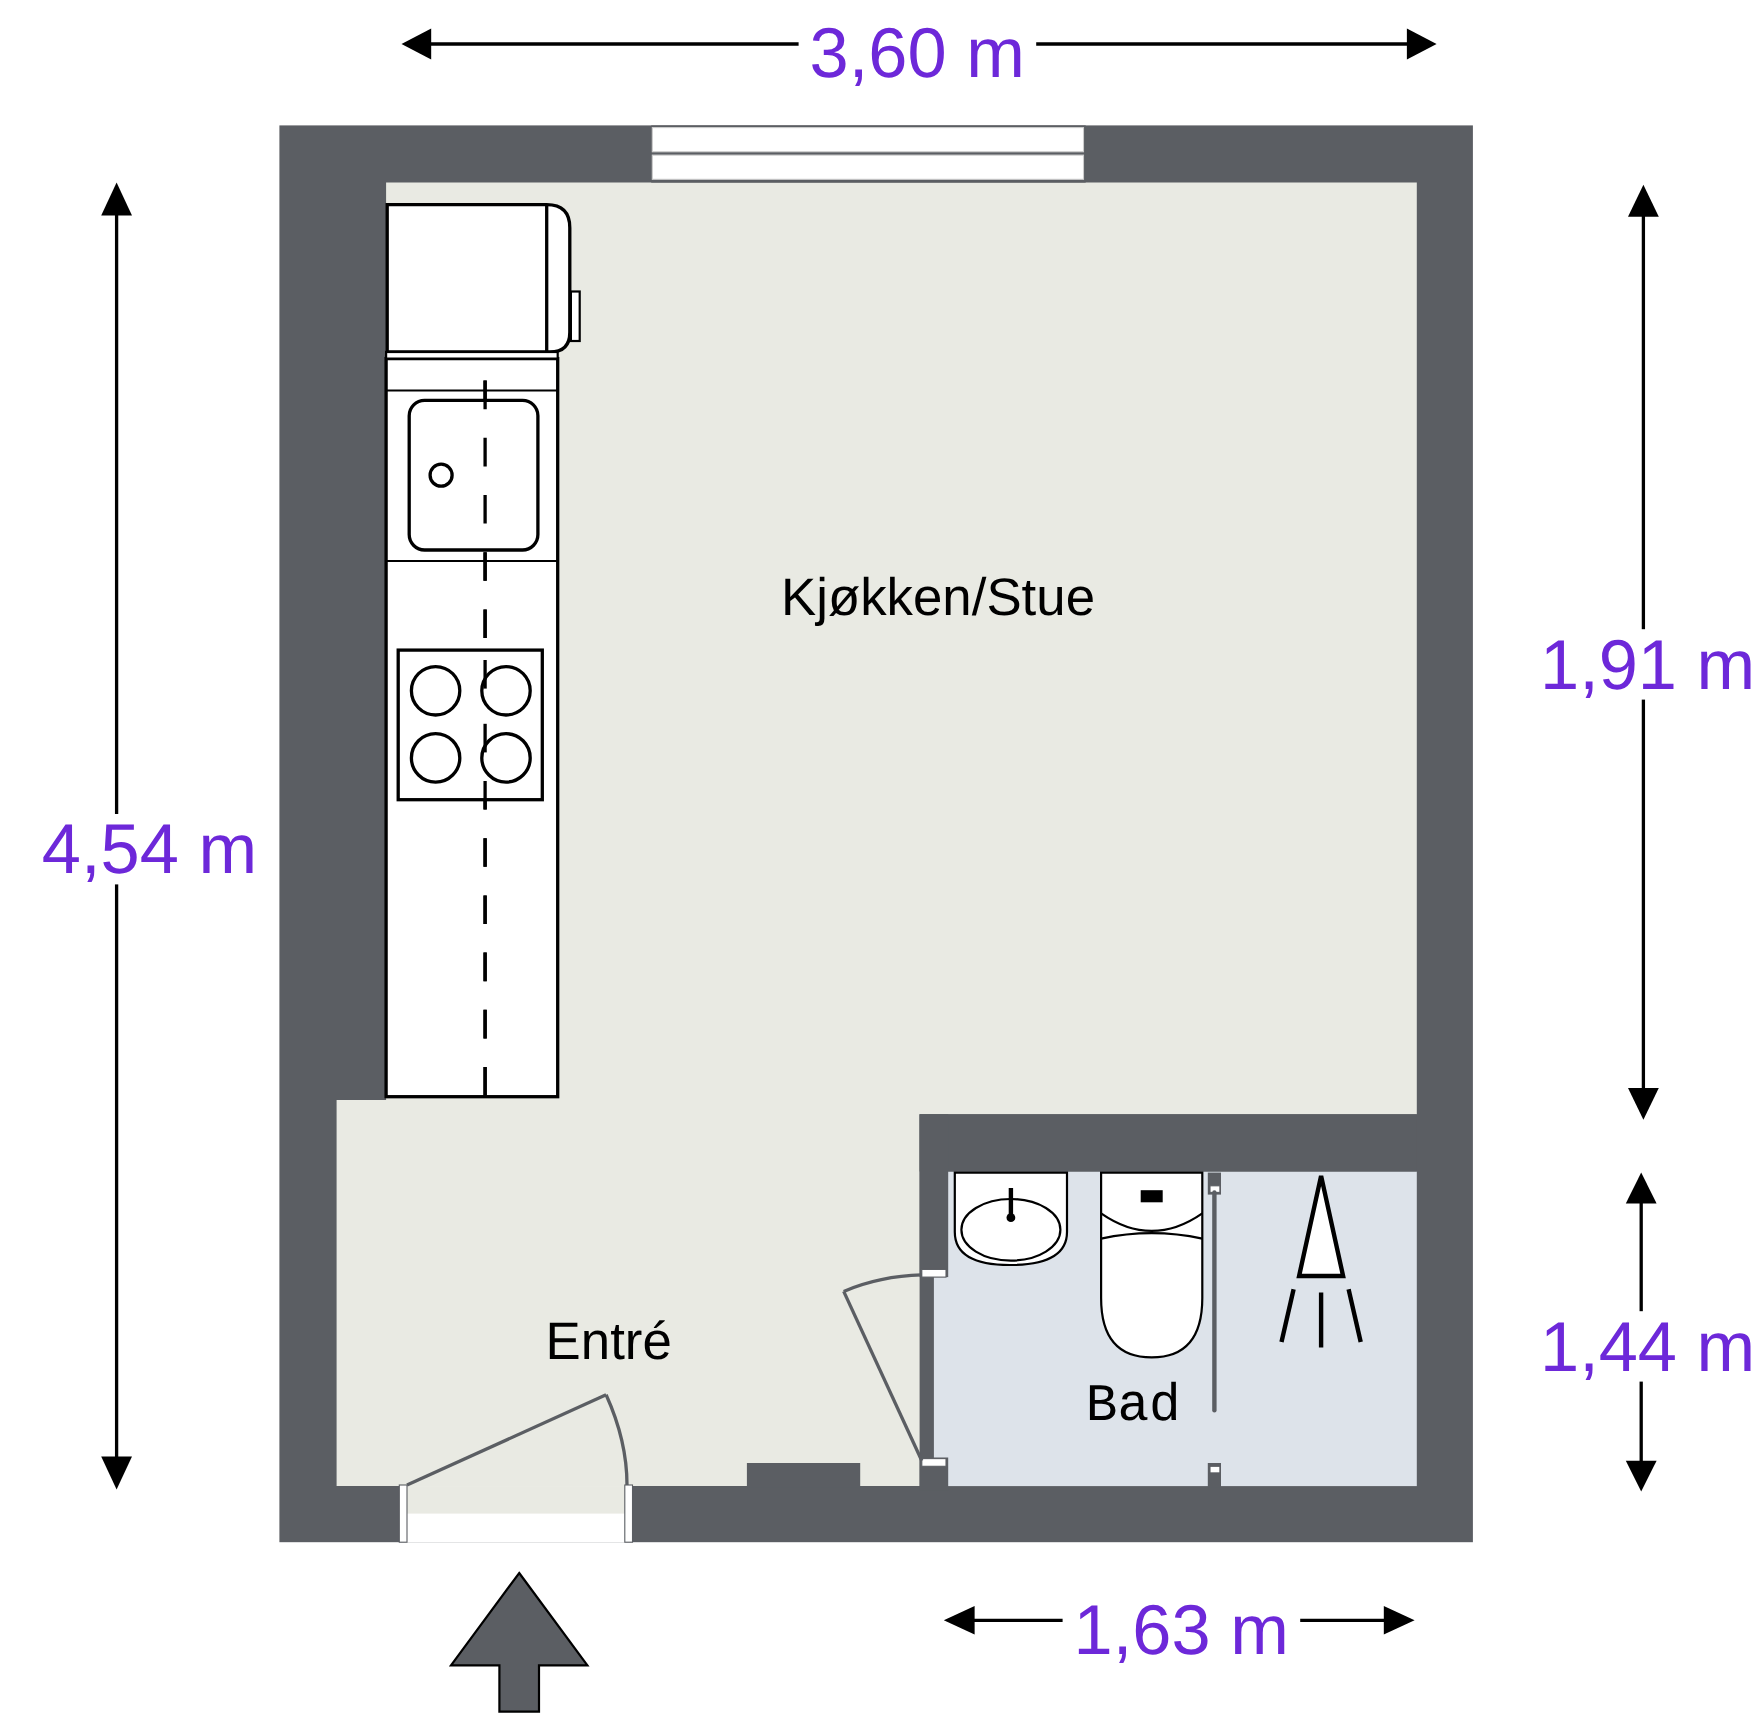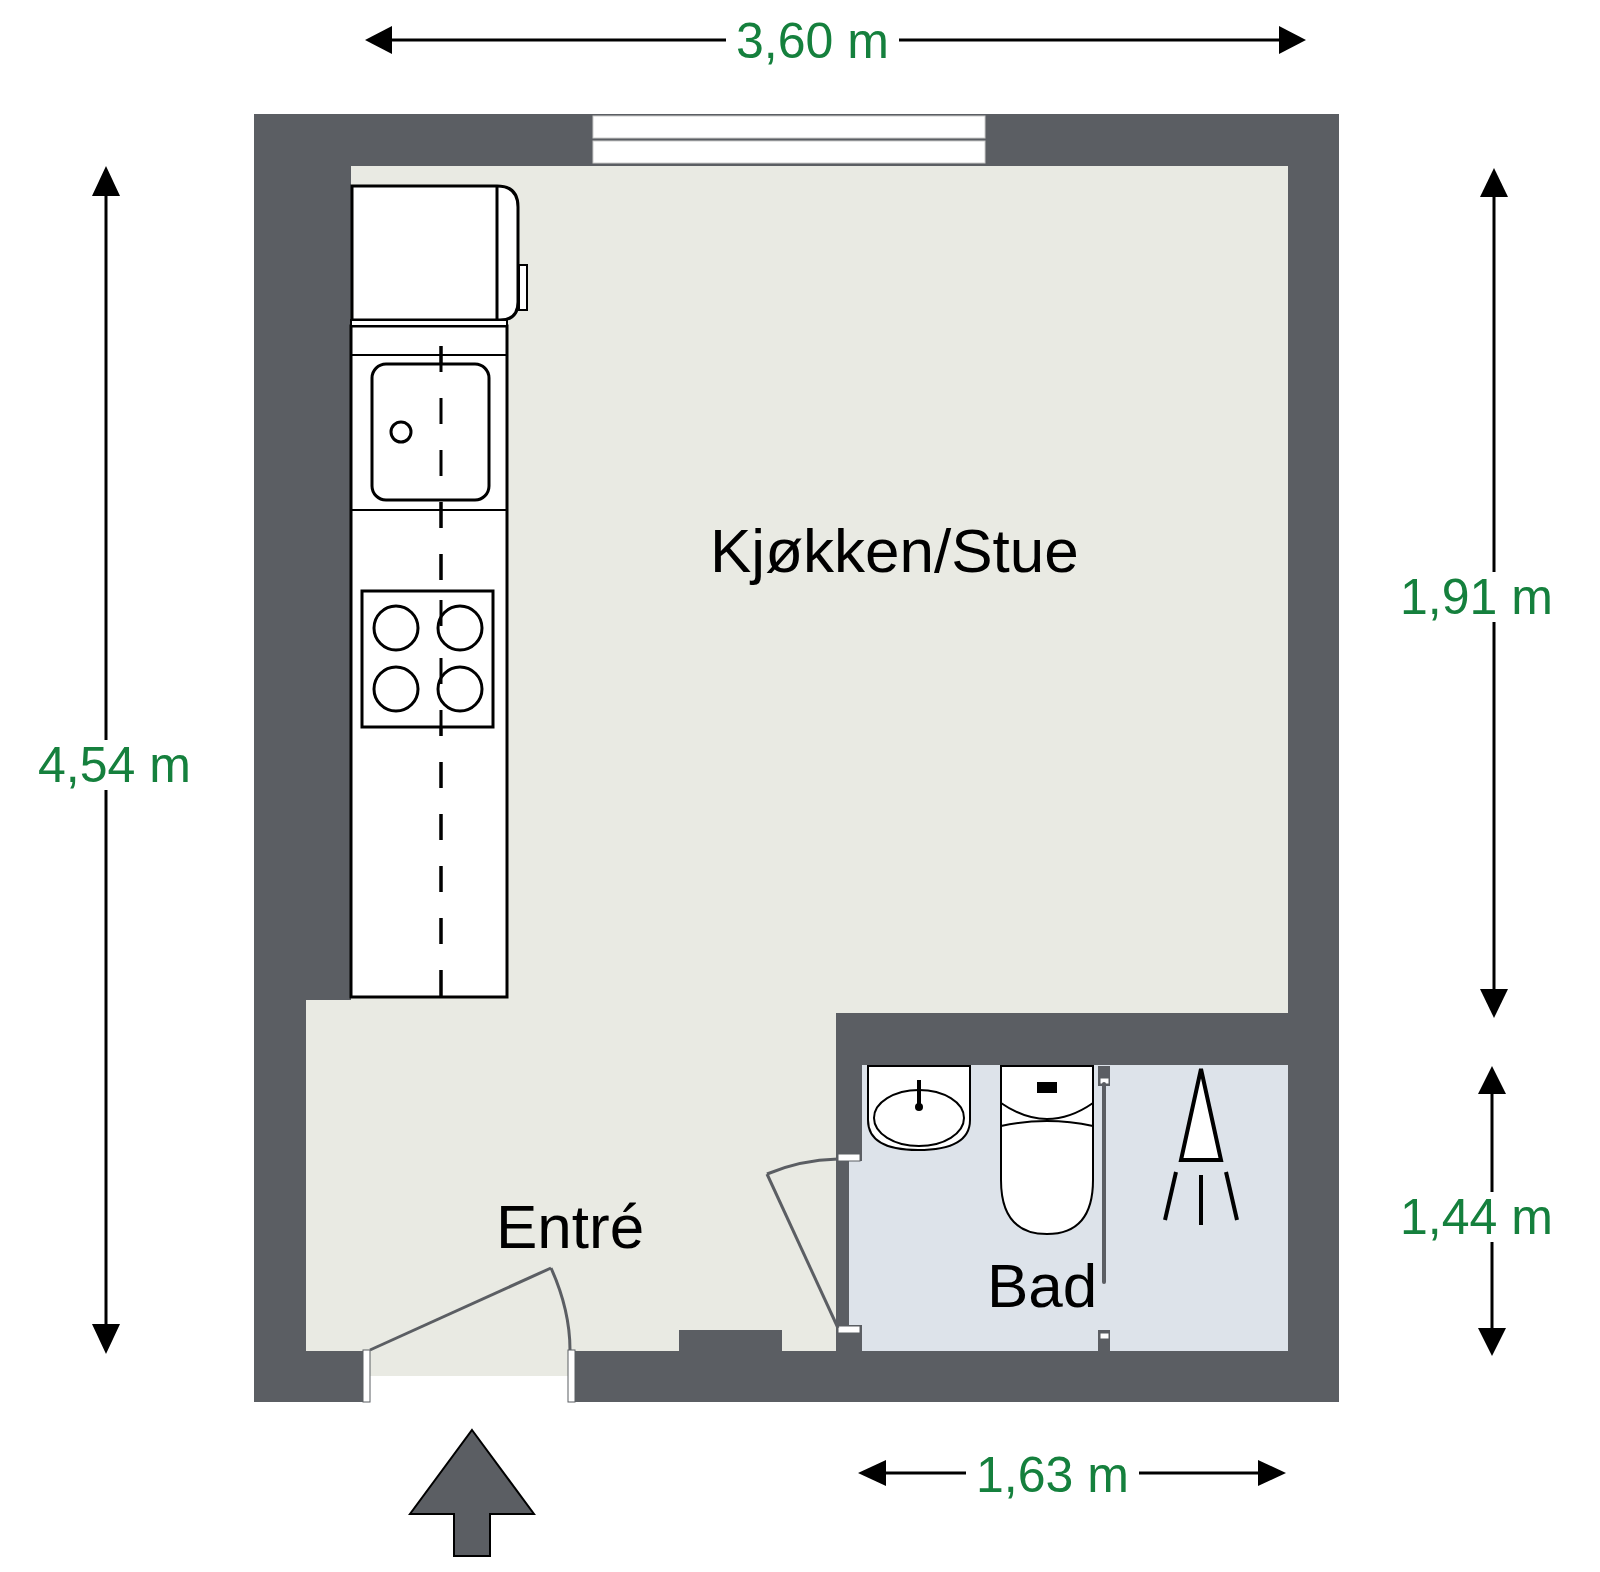--- a/index.html
+++ b/index.html
@@ -1,31 +1,31 @@
 <!DOCTYPE html>
 <html><head>
   <meta charset="utf-8">
   <style>
     html, body { margin: 0; padding: 0; background: #ffffff; }
     body { width: 1600px; height: 1572px; position: relative; overflow: hidden; }
     #plan { position: absolute; left: 0; top: 0; width: 1600px; height: 1572px; }
     .dim-label {
       position: absolute;
       font-family: "Liberation Sans", sans-serif;
-      font-size: 50px;
-      color: #15803d;
+      font-size: 64px;
+      color: #6d28d9;
       line-height: 1;
       white-space: nowrap;
       background: #ffffff;
       padding: 0 10px;
     }
     .room-label {
       position: absolute;
       font-family: "Liberation Sans", sans-serif;
-      font-size: 62px;
+      font-size: 48px;
       color: #000;
       line-height: 1;
       white-space: nowrap;
     }
   </style>
 </head>
 <body>
 
 <svg id="plan" viewBox="0 0 1600 1572" xmlns="http://www.w3.org/2000/svg">
 
@@ -151,13 +151,13 @@
 </svg>
 
 <div class="dim-label" style="left:726px; top:16px;">3,60 m</div>
 <div class="dim-label" style="left:0px; top:740px;margin-left:28px;">4,54 m</div>
 <div class="dim-label" style="left:1390px; top:572px;">1,91 m</div>
 <div class="dim-label" style="left:1390px; top:1192px;">1,44 m</div>
 <div class="dim-label" style="left:966px; top:1450px;">1,63 m</div>
 
 <div class="room-label" style="left:710px; top:520px;">Kjøkken/Stue</div>
 <div class="room-label" style="left:496px; top:1196px;">Entré</div>
-<div class="room-label" style="left:987px; top:1255px;">Bad</div>
+<div class="room-label" style="left:987px; top:1255px;font-family:Liberation Mono, monospace;">Bad</div>
 
 </body></html>

